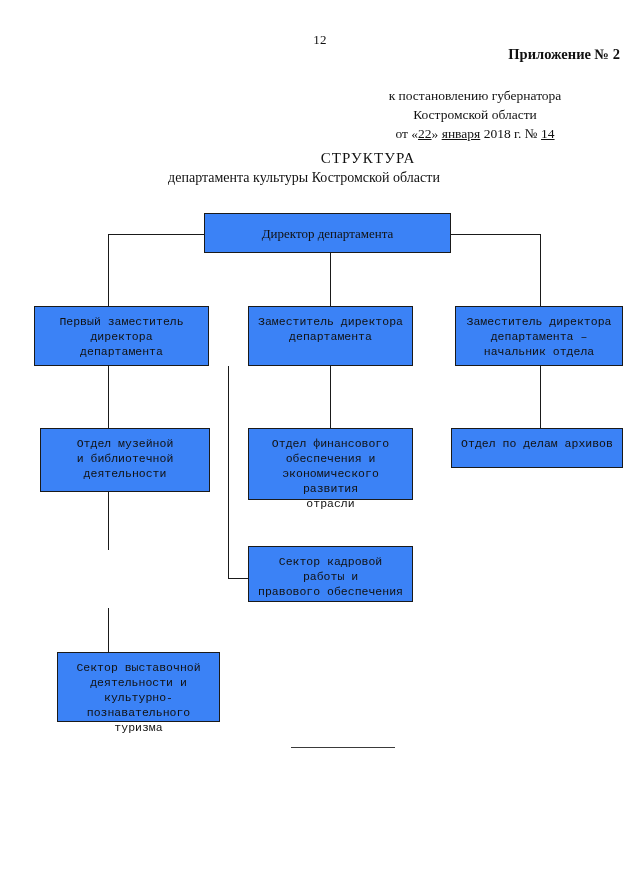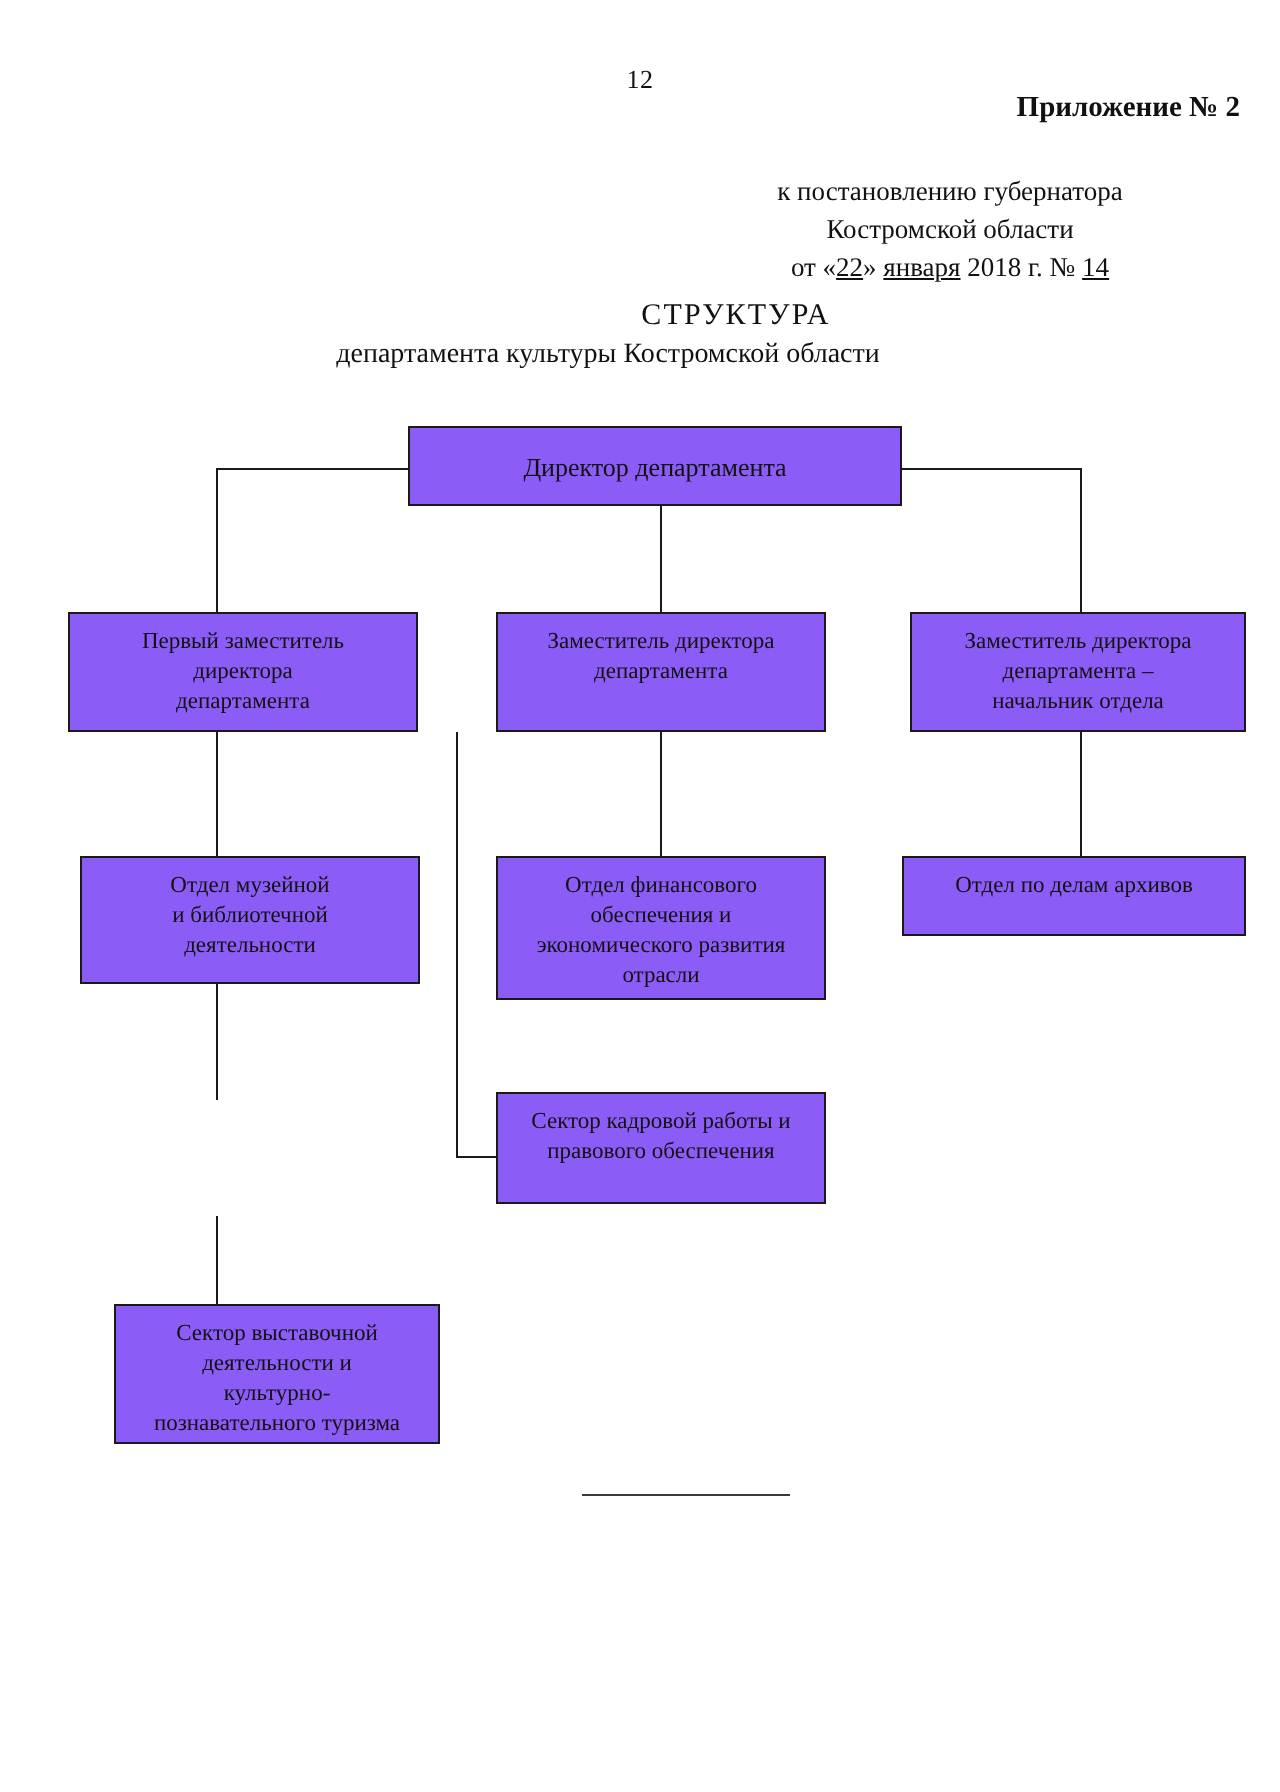--- a/index.html
+++ b/index.html
@@ -69,34 +69,34 @@
     width: 608px;
     text-align: center;
     font-size: 14px;
   }
 
   
   .node {
     position: absolute;
     box-sizing: border-box;
     border: 1px solid #1a1a1a;
-    background: #8b5cf6;
+    background: #3b82f6;
     display: flex;
     justify-content: flex-start;
     font-size: 11.5px;
     line-height: 15px;
     text-align: center;
     z-index: 2;
   }
   .node > span {
     display: block;
     padding: 0 6px;
     width: 100%;
   }
-  .node.top-align > span { padding-top: 7px; }
+  .node.top-align > span { padding-top: 7px; font-family: Liberation Mono, monospace; }
   .node.mid-align {
     align-items: center;
   }
   .node.root {
     font-size: 13px;
   }
 
   .edge {
     position: absolute;
     background: #1a1a1a;

